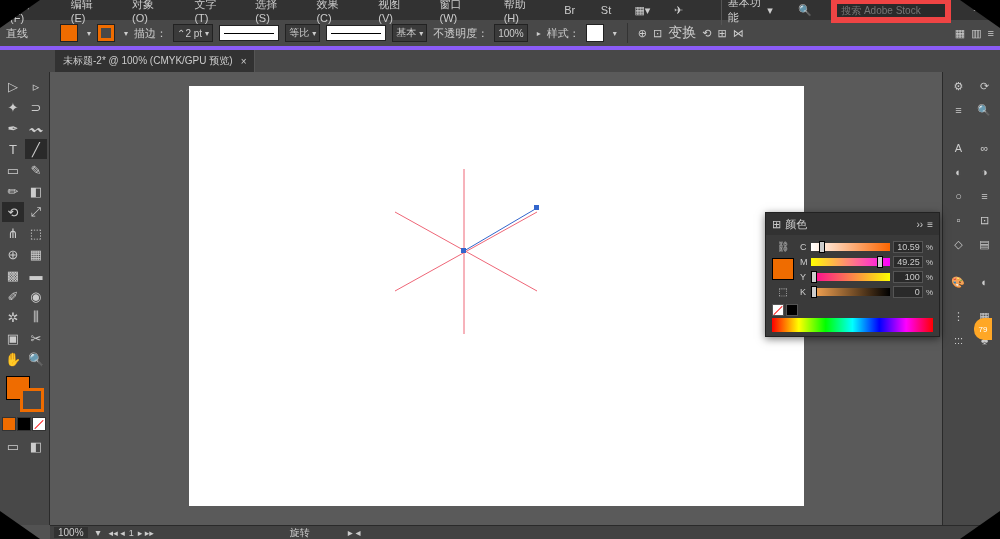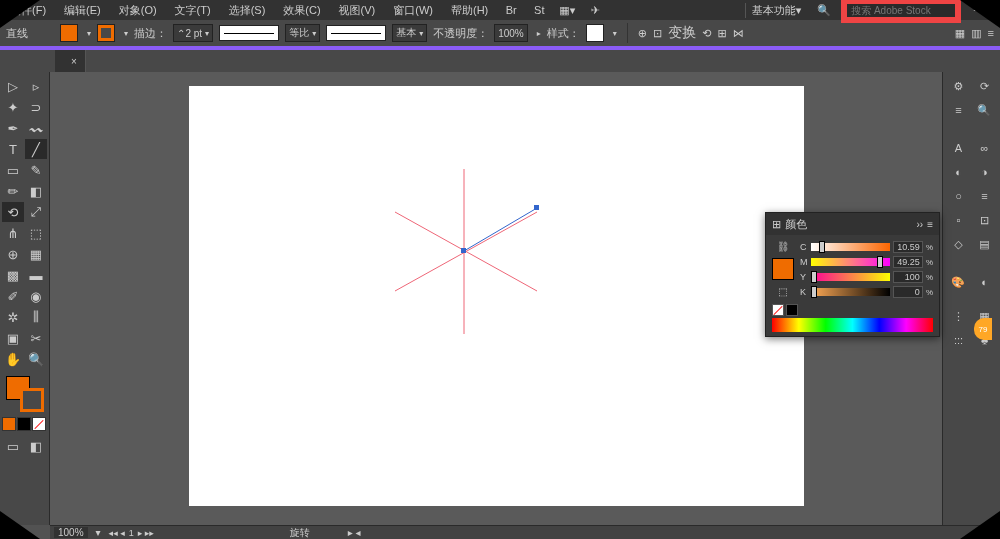--- a/index.html
+++ b/index.html
@@ -1,17 +1,17 @@
 <!DOCTYPE html>
 <html><head>
 <meta charset="utf-8">
 <style>
 *{margin:0;padding:0;box-sizing:border-box;font-family:"Microsoft YaHei",sans-serif}
 body{background:#525252;color:#ccc;font-size:11px;overflow:hidden;width:1000px;height:539px;position:relative}
-.menubar{height:20px;background:#323232;display:flex;align-items:center;padding:0 4px;gap:6px}
+.menubar{height:20px;background:#323232;display:flex;align-items:center;padding:0 4px;gap:16px}
 .menubar .mi{padding:2px 6px;cursor:pointer;font-size:11px}
 .menubar .spacer{flex:1}
 .menubar .iconbtn{width:18px;height:22px;display:flex;align-items:center;justify-content:center;margin:12px 2px}
 .menubar .workspace{display:flex;align-items:center;padding:0 6px;border-left:1px solid #555;font-size:11px}
 .menubar .search{background:#2a2a2a;border:6px solid #ef4444;color:#888;padding:1px 4px;font-size:10px;width:120px}
 .menubar .winbtns{display:flex;gap:6px;margin-left:6px}
 .optbar{height:30px;background:#484848;display:flex;align-items:center;padding:0 6px;gap:6px;border-bottom:4px solid #8b5cf6}
 .optbar .label{font-size:11px}
 .optbar .swatch{width:18px;height:18px;border:1px solid #222}
 .optbar .fill{background:#ef6c00}
@@ -145,20 +145,21 @@
   <span class="iconbtn">⊞</span>
   <span class="iconbtn">⋈</span>
   <span class="spacer2"></span>
   <span class="iconbtn">▦</span>
   <span class="iconbtn">▥</span>
   <span class="iconbtn">≡</span>
 </div>
 
 <div class="tabbar">
   <div class="tab">
+    <span>未标题-2* @ 100% (CMYK/GPU 预览)</span>
     <span class="x">×</span>
   </div>
 </div>
 
 <div class="main">
   <div class="toolbox">
     <div class="row">
         <div class="tool">▷</div>
         <div class="tool">▹</div>
       </div>

